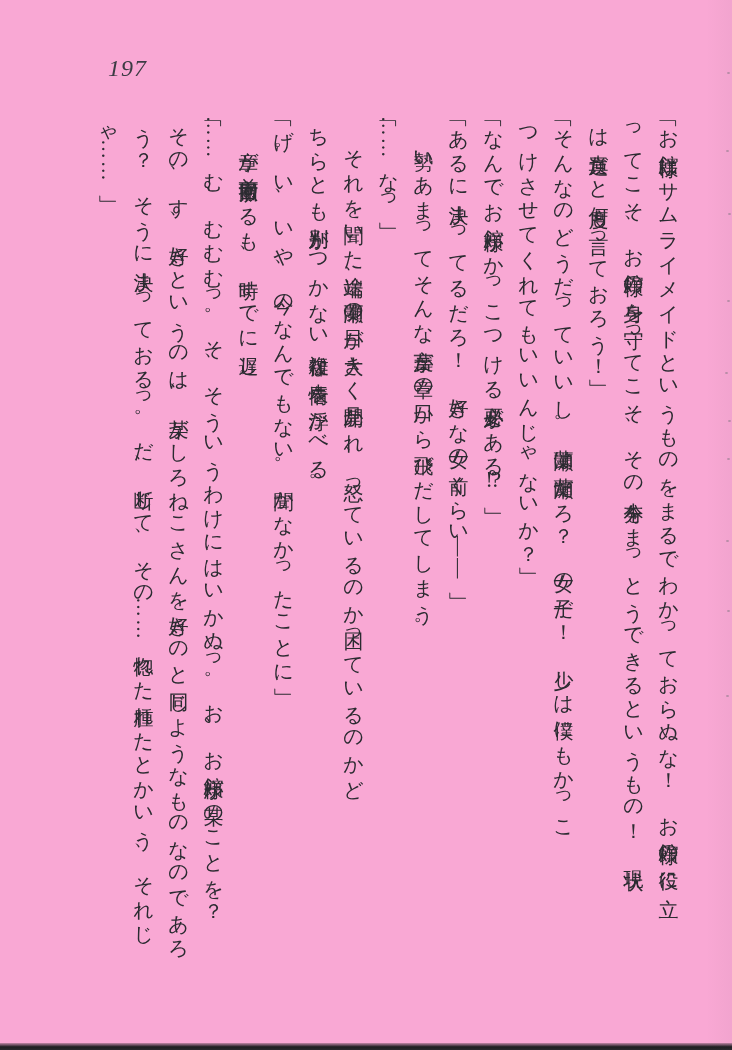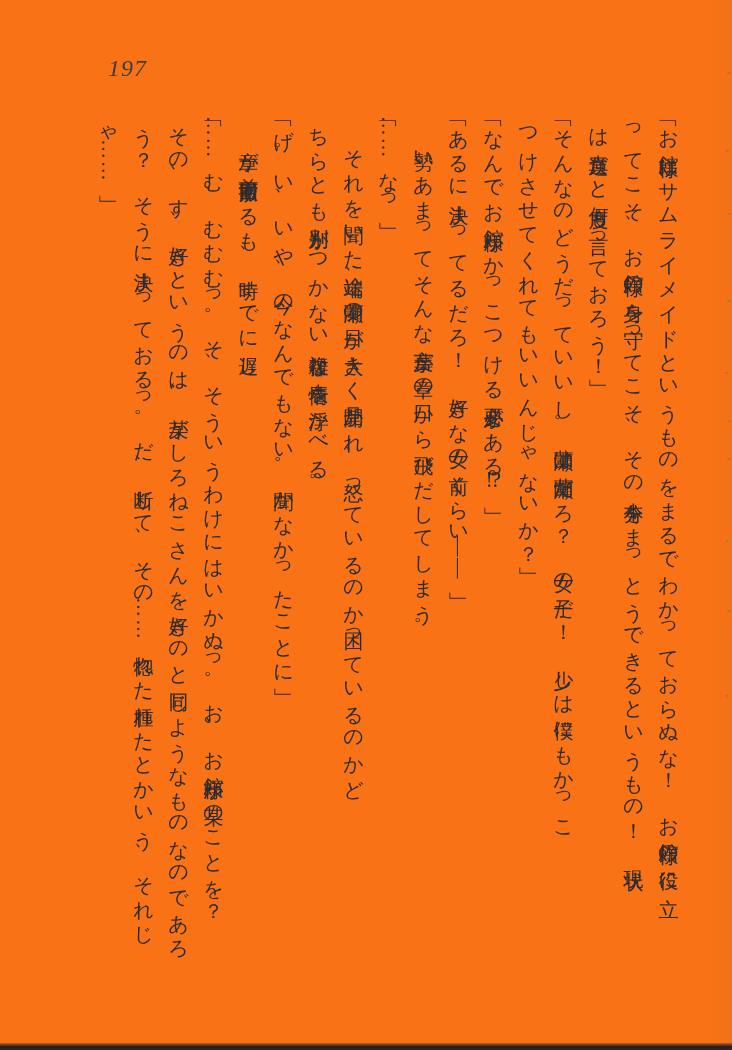--- a/index.html
+++ b/index.html
@@ -4,21 +4,21 @@
 <style>
   html, body {
     margin: 0;
     padding: 0;
     background: #ffffff;
   }
   .page {
     position: relative;
     width: 732px;
     height: 1050px;
-    background: #f97316;
+    background: #f9a8d4;
     overflow: hidden;
     font-family: "Liberation Serif", "DejaVu Serif", serif;
   }
   
   .page::after {
     content: "";
     position: absolute;
     top: 0; right: 0;
     width: 26px; height: 100%;
     background: linear-gradient(to right, rgba(0,0,0,0), rgba(60,60,65,0.04));

